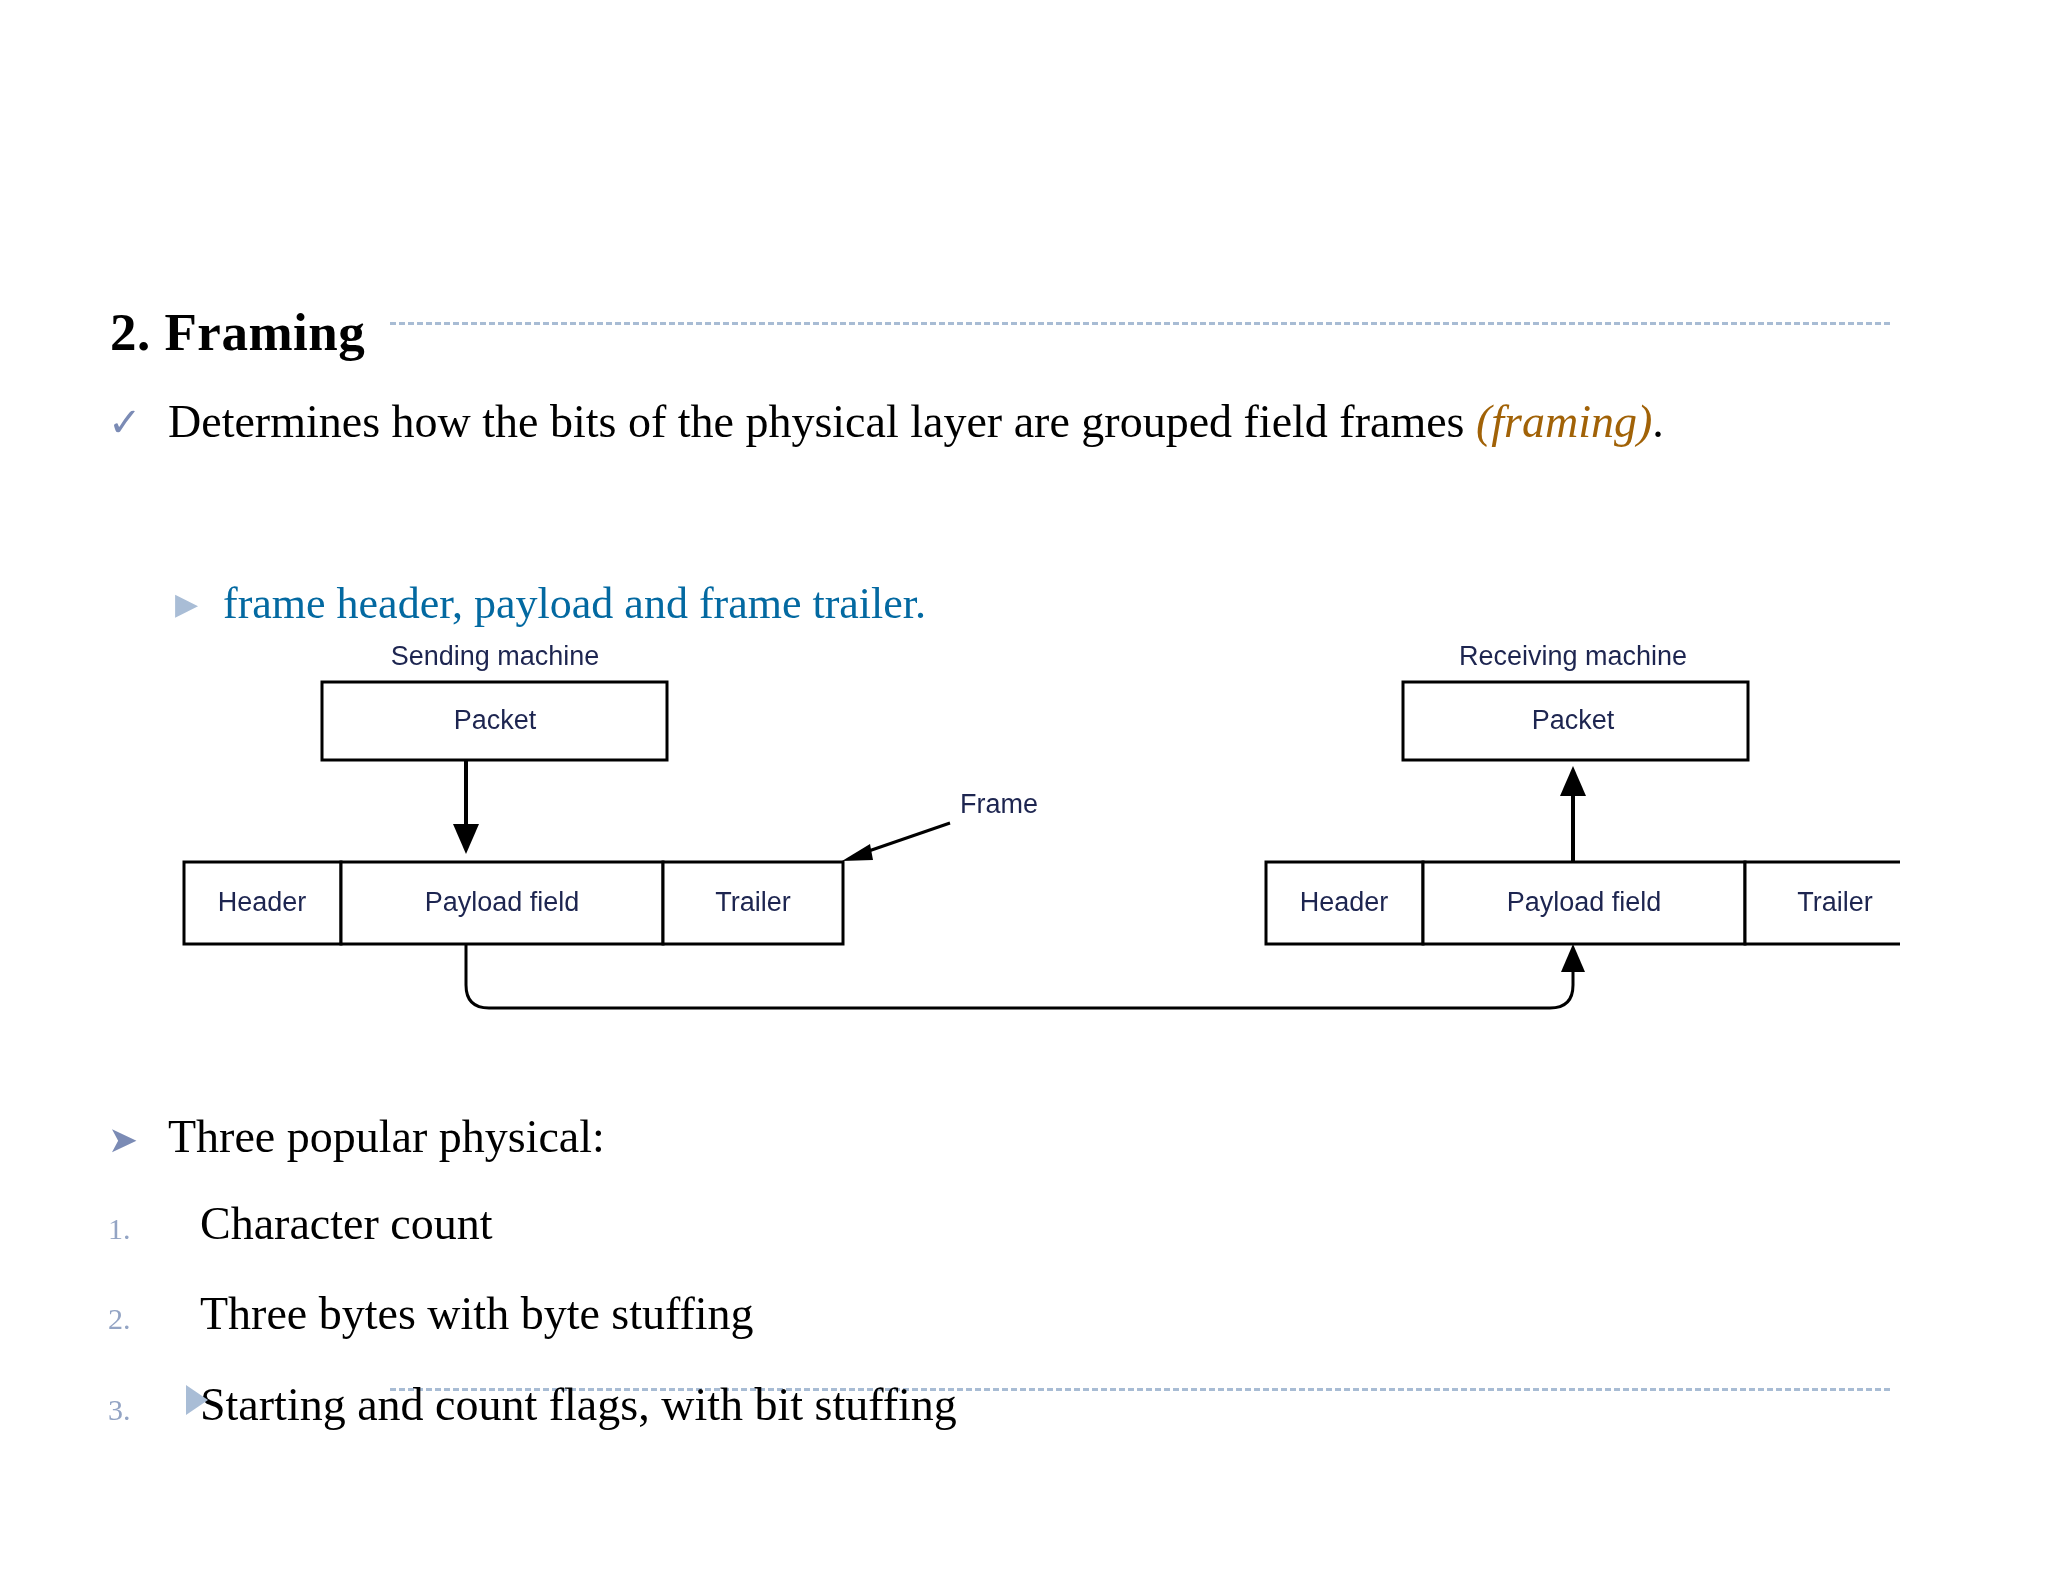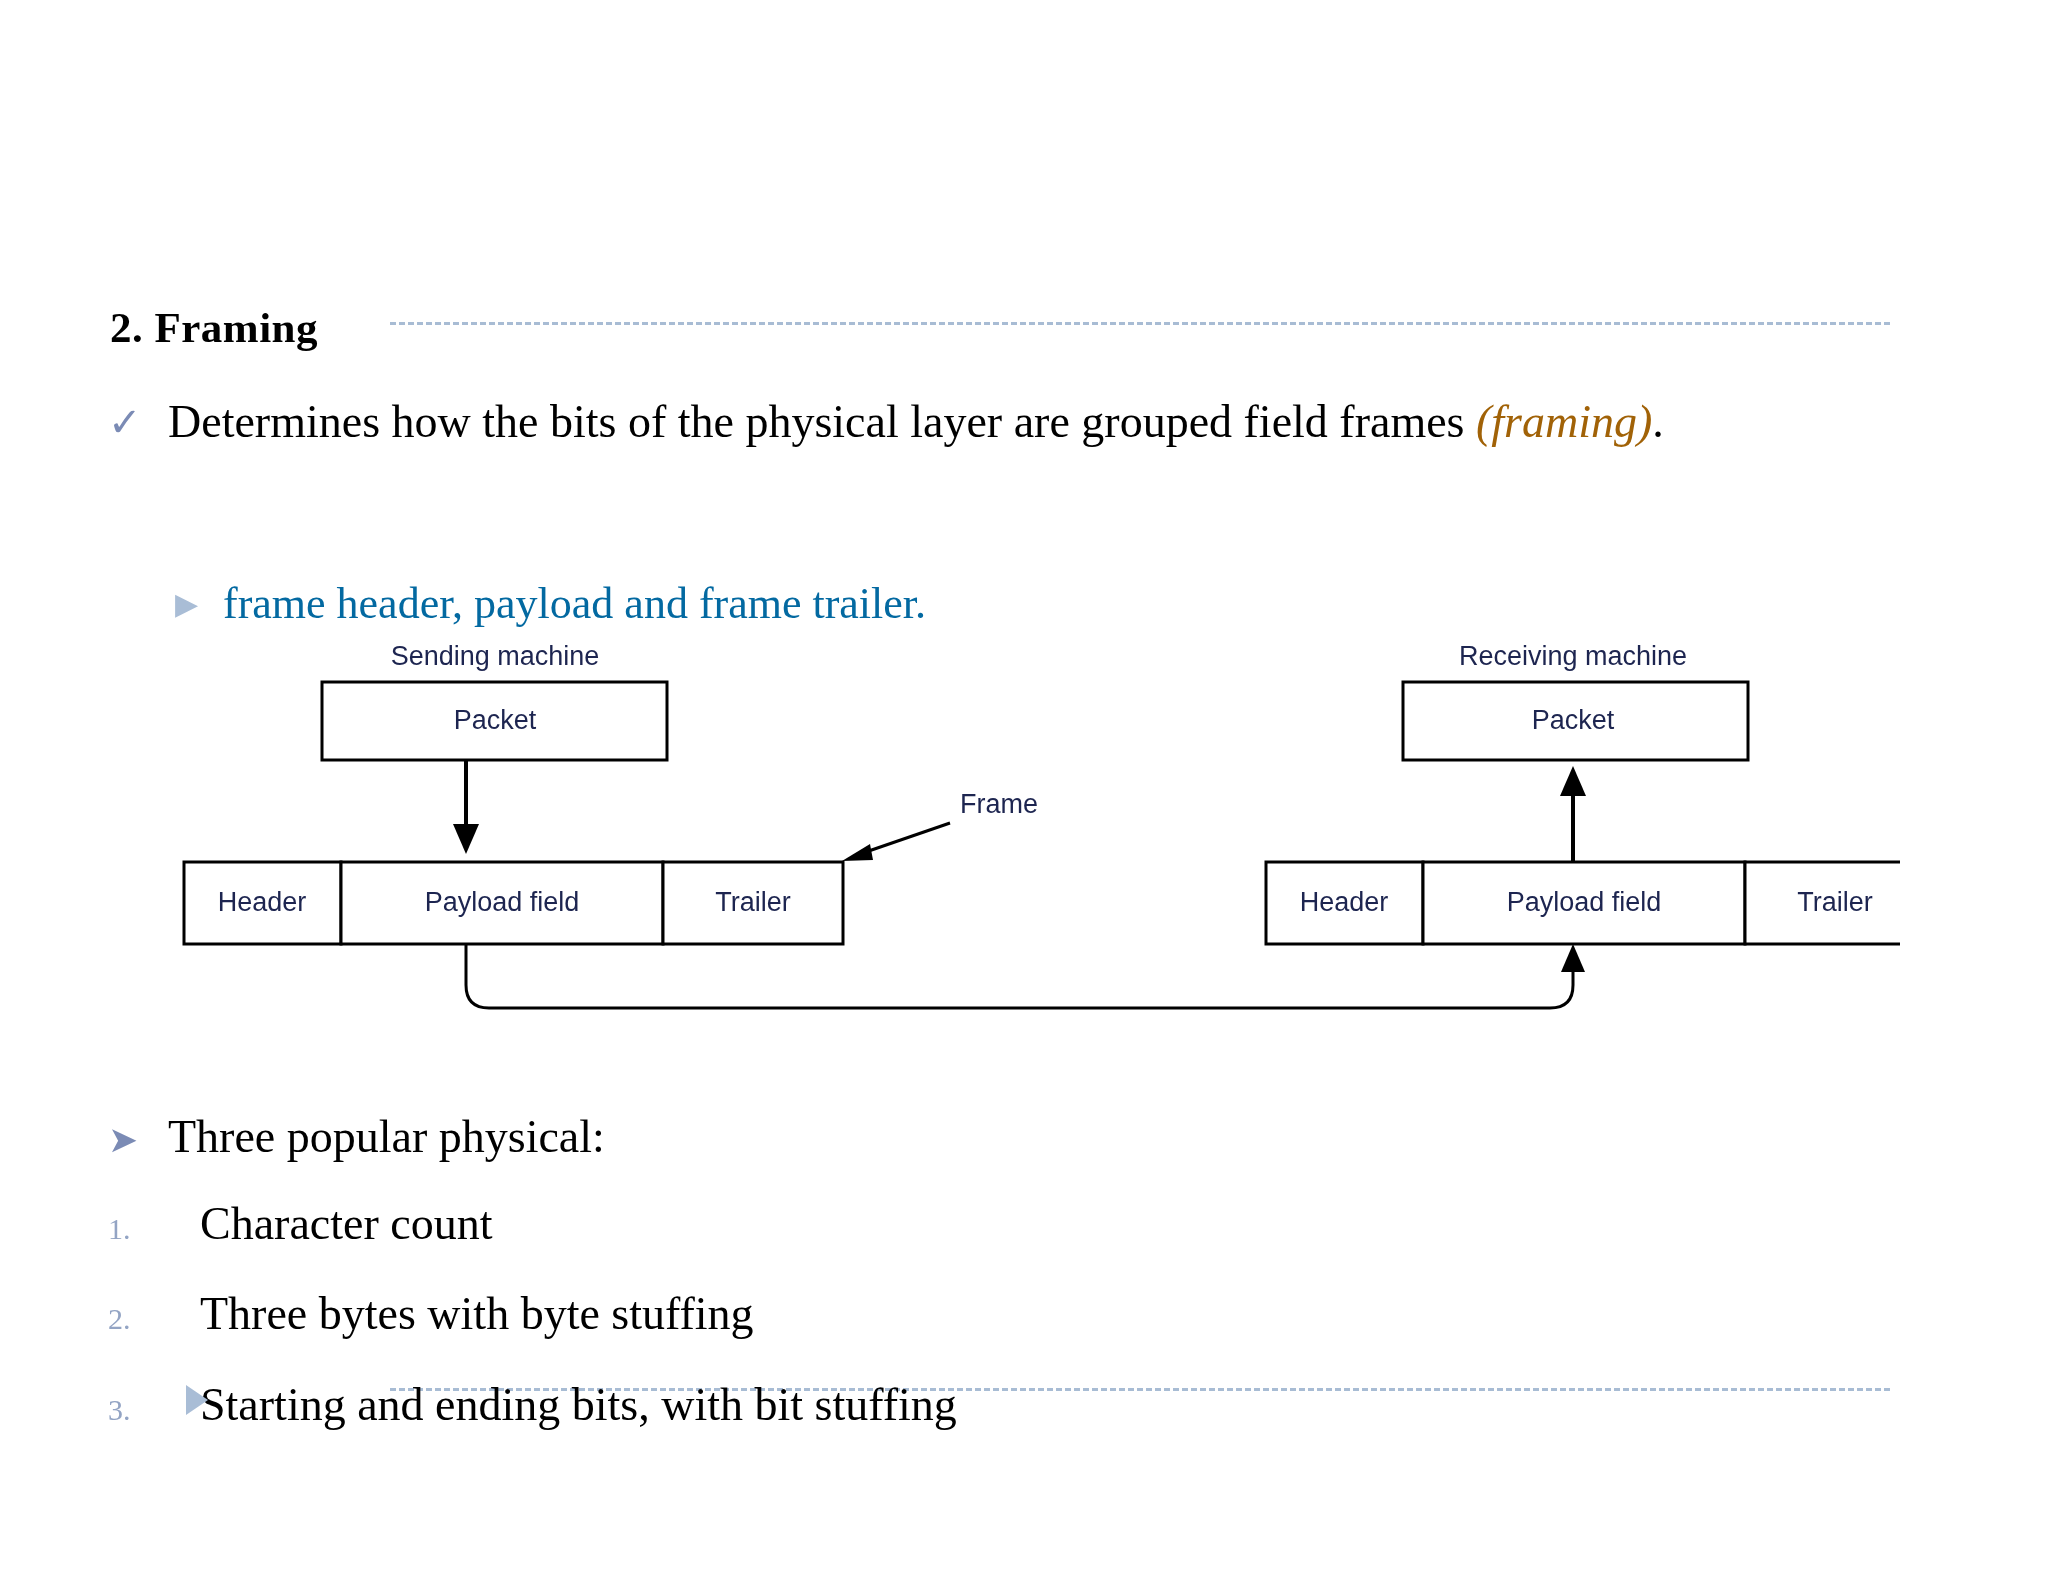--- a/index.html
+++ b/index.html
@@ -25,21 +25,21 @@
     border-top: 3px dashed #a8bcd4;
   }
   .dashed-rule.top    { top: 322px; }
   .dashed-rule.bottom { top: 1388px; }
 
   
   .slide-title {
     position: absolute;
     left: 110px;
     top: 306px;
-    font-size: 43px;
+    font-size: 53px;
     font-weight: bold;
     letter-spacing: 0.5px;
     line-height: 1;
     white-space: nowrap;
     font-family: Liberation Serif, serif;
   }
 
   
   .bullet-l1 {
     position: absolute;
@@ -259,16 +259,16 @@
   <span class="mark">➤</span><span class="body">Three popular physical:</span>
 </div>
 
 <div class="num-item i1">
   <span class="num">1.</span><span class="body">Character count</span>
 </div>
 <div class="num-item i2">
   <span class="num">2.</span><span class="body">Three bytes with byte stuffing</span>
 </div>
 <div class="num-item i3">
-  <span class="num">3.</span><span class="body">Starting and ending bits, with bit stuffing</span>
+  <span class="num">3.</span><span class="body">Starting and count flags, with bit stuffing</span>
 </div>
 
 <div class="corner-tri"></div>
 
 </body></html>

